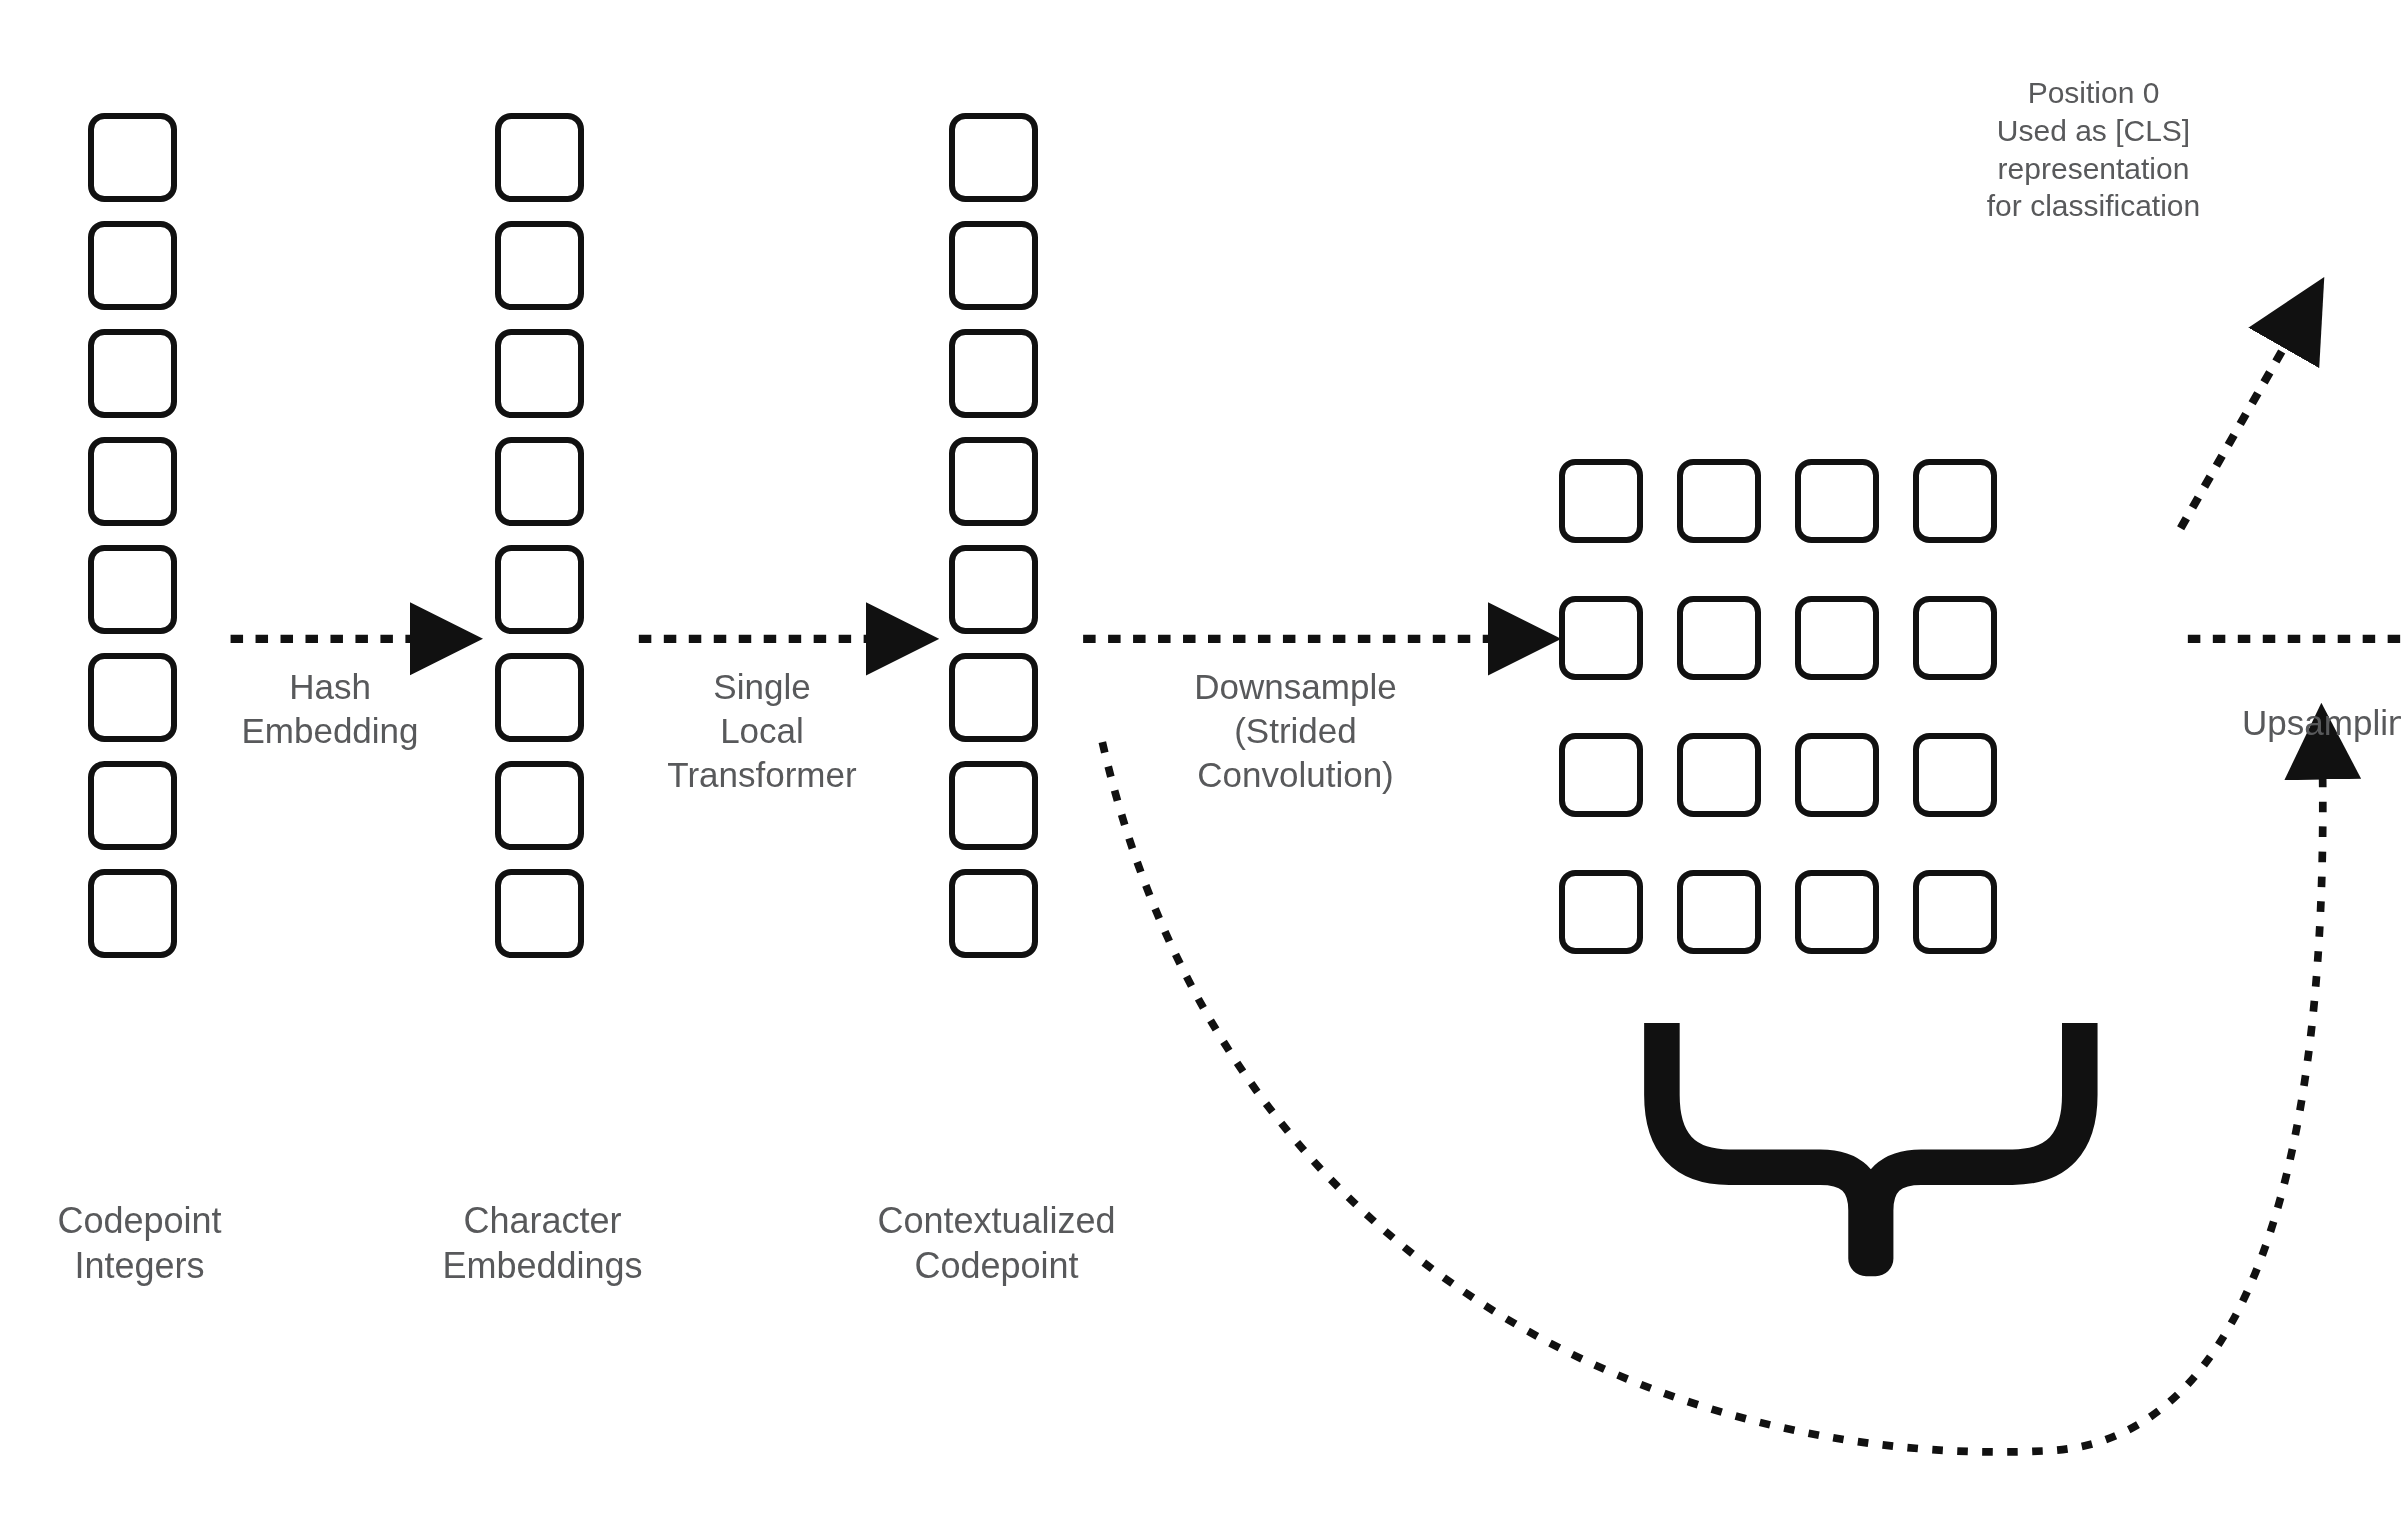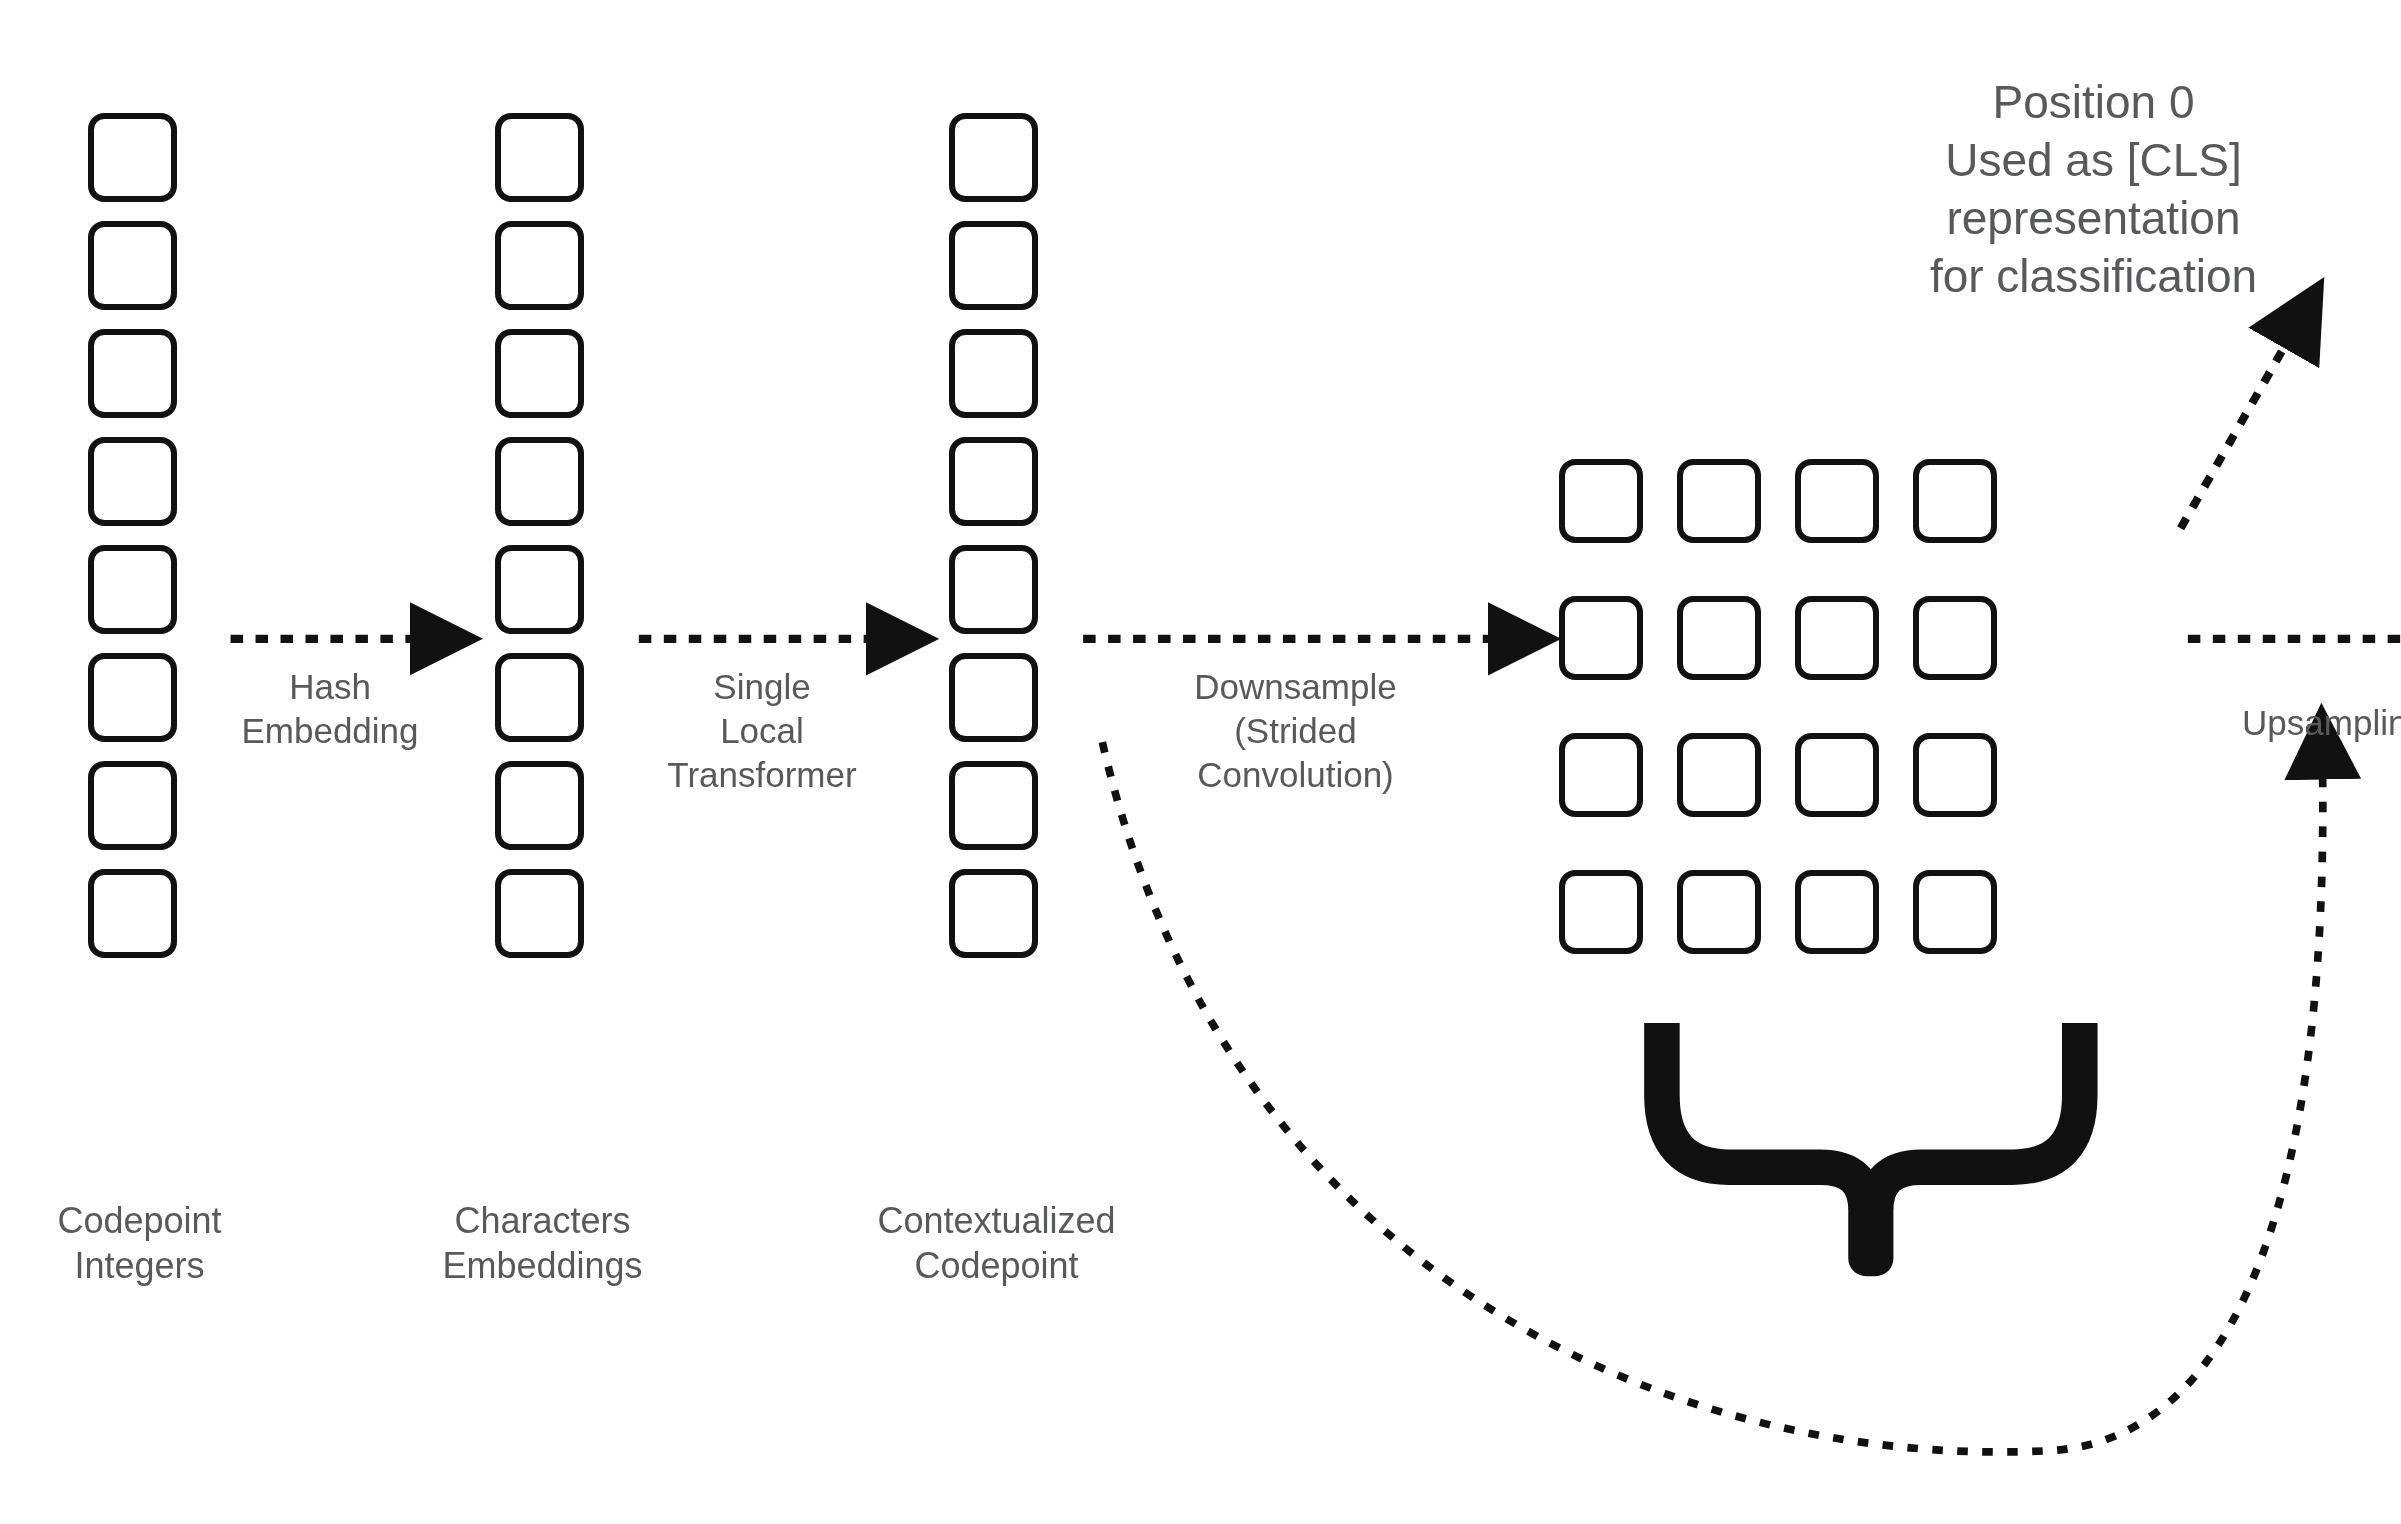--- a/index.html
+++ b/index.html
@@ -40,21 +40,21 @@
   .caption {
     position: absolute;
     color: #58595b;
     text-align: center;
     line-height: 1.26;
     white-space: pre-line;
     font-weight: 400;
   }
   .caption.big { font-size: 36px; }
   .caption.arrow-lbl { font-size: 35px; }
-  .caption.note { font-size: 46px; }
+  .caption.note { font-size: 30px; }
   .caption.stack-lbl { font-size: 37px; }
 </style>
 </head>
 <body>
 
 <div id="canvas">
 
   <svg class="layer-svg" viewBox="0 0 6885 3175" xmlns="http://www.w3.org/2000/svg">
     <defs>
       <marker id="ah" markerWidth="9" markerHeight="9" refX="2.2" refY="4.5" orient="auto" markerUnits="strokeWidth">
@@ -109,21 +109,21 @@
   <div class="col" style="left:495px; top:113px; width:89px; gap:19px;">
     <div class="cell" style="width:89px;height:89px;"></div>
     <div class="cell" style="width:89px;height:89px;"></div>
     <div class="cell" style="width:89px;height:89px;"></div>
     <div class="cell" style="width:89px;height:89px;"></div>
     <div class="cell" style="width:89px;height:89px;"></div>
     <div class="cell" style="width:89px;height:89px;"></div>
     <div class="cell" style="width:89px;height:89px;"></div>
     <div class="cell" style="width:89px;height:89px;"></div>
   </div>
-  <div class="caption big" style="left:365px; top:1198px; width:355px;">Characters
+  <div class="caption big" style="left:365px; top:1198px; width:355px;">Character
 Embeddings</div>
 
   <div class="col" style="left:949px; top:113px; width:89px; gap:19px;">
     <div class="cell" style="width:89px;height:89px;"></div>
     <div class="cell" style="width:89px;height:89px;"></div>
     <div class="cell" style="width:89px;height:89px;"></div>
     <div class="cell" style="width:89px;height:89px;"></div>
     <div class="cell" style="width:89px;height:89px;"></div>
     <div class="cell" style="width:89px;height:89px;"></div>
     <div class="cell" style="width:89px;height:89px;"></div>

